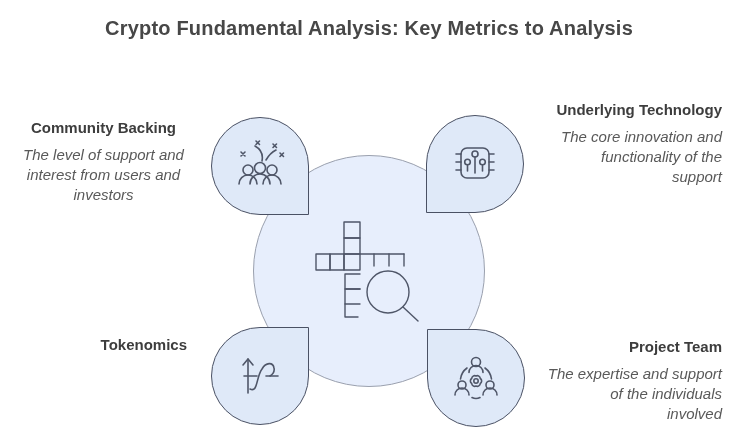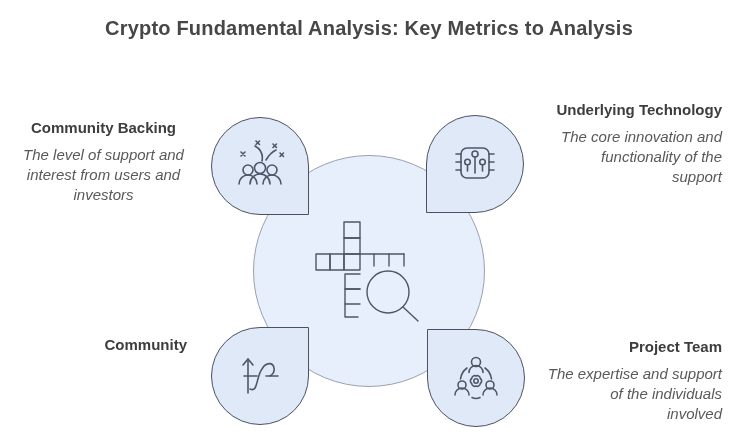--- a/index.html
+++ b/index.html
@@ -101,21 +101,21 @@
         <path d="M29 22 V38"></path>
         <circle cx="21.5" cy="27" r="2.8"></circle>
         <path d="M21.5 29.8 V36"></path>
         <circle cx="36.5" cy="27" r="2.8"></circle>
         <path d="M36.5 29.8 V36"></path>
       </svg>
     </span>
   </div>
 
   <div class="text-block tb-bl">
-    <h3>Community</h3>
+    <h3>Tokenomics</h3>
   </div>
   <div class="petal petal-bl">
     <span>
       <svg width="58" height="58" viewBox="0 0 58 58" stroke-width="1.6">
         <path d="M17 46 V12"></path>
         <path d="M12 18 L17 12 L22 18"></path>
         <path d="M13 29 H26"></path>
         <path d="M35 29 H47"></path>
         <path d="M19 42 C27 46 25 30 31 22 C35 15 42 15 43 21 C44 25 41 28 39 29"></path>
       </svg>

